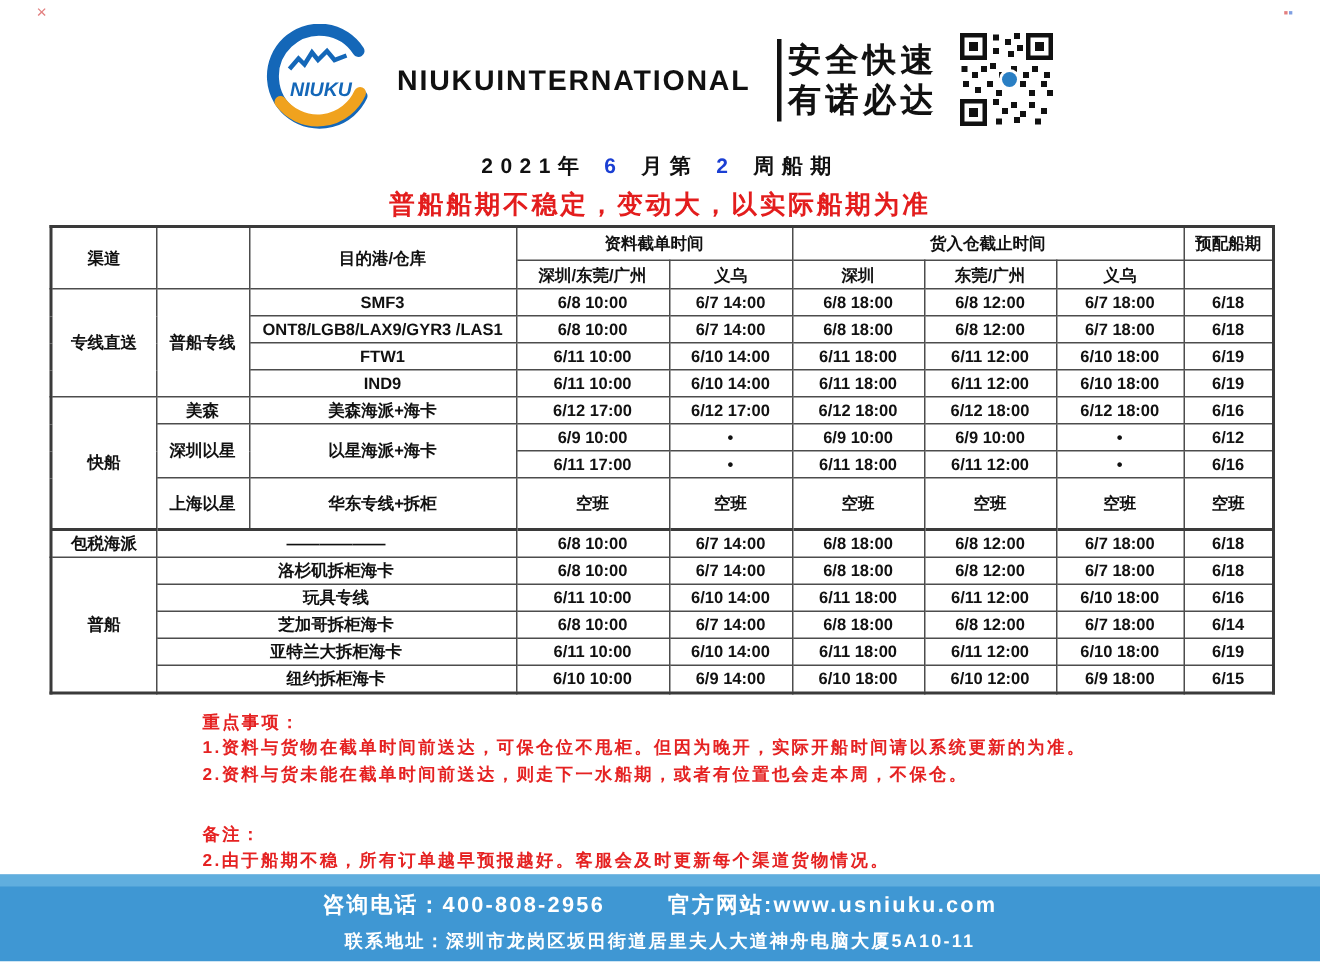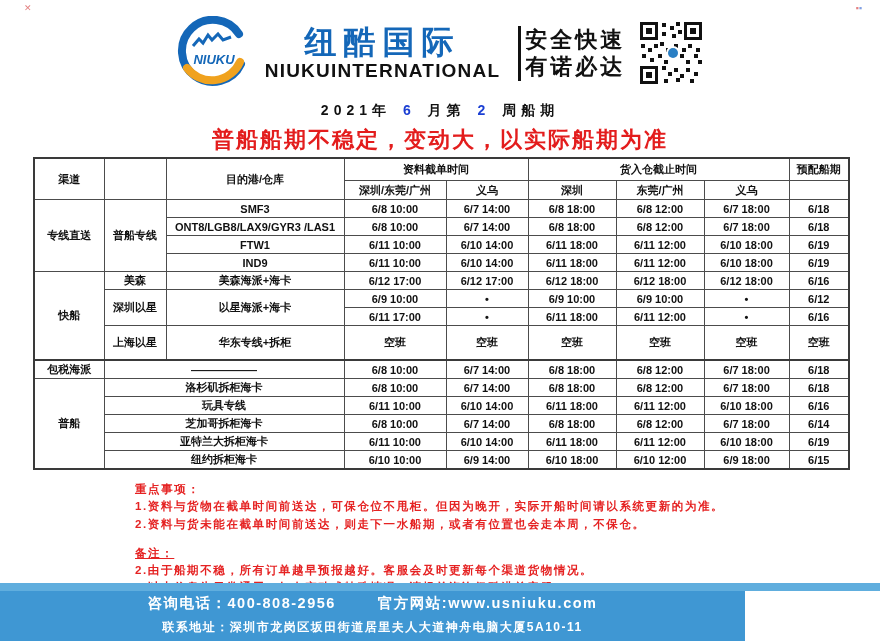--- a/index.html
+++ b/index.html
@@ -19,40 +19,40 @@
   .logo-wrap{width:74px;height:74px;flex:0 0 auto;}
   .brand-names{display:flex;flex-direction:column;align-items:center;line-height:1;}
   .brand-cn{font-size:32px;color:#1467b8;letter-spacing:7px;white-space:nowrap;}
   .brand-en{font-size:19px;color:#111;letter-spacing:1.2px;margin-top:3px;white-space:nowrap;}
   .slogan{border-left:3px solid #111;padding-left:4px;margin-left:4px;
           font-size:22px;color:#111;line-height:1.25;letter-spacing:3px;white-space:nowrap;}
   .qr{width:64px;height:64px;flex:0 0 auto;}
   
   .week-title{text-align:center;font-size:14px;letter-spacing:5px;color:#111;margin-top:10px;}
   .week-title .hl{color:#1b3fd3;padding:0 3px;}
-  .warning{text-align:center;font-size:22px;letter-spacing:2px;color:#e31d1d;margin-top:5px;}
+  .warning{text-align:center;font-size:17px;letter-spacing:2px;color:#e31d1d;margin-top:5px;}
   
   table.sched{border-collapse:collapse;table-layout:fixed;width:815px;margin:2px 0 0 33px;
               border:2px solid #3a3a3a;}
   table.sched td{border:1px solid #4c4c4c;text-align:center;vertical-align:middle;
                  font-size:11px;font-weight:bold;color:#111;padding:0 1px;
                  white-space:nowrap;overflow:hidden;}
   tr.hrow1 td{height:21px;}
   tr.hrow2 td{height:18px;}
   tr.drow td{height:17px;}
   tr.tall td{height:33px;}
   tr.sep td{border-top:2px solid #3a3a3a;}
   td.dest{font-size:10.5px;}
   td.dot{font-size:8px;}
   
   .notes{margin:11px 0 0 135px;color:#e52222;font-size:11.5px;letter-spacing:1.6px;line-height:1.5;}
-  .notes .block2{margin-top:12px;text-decoration:underline;}
+  .notes .block2{margin-top:23px;}
   .notes div{white-space:nowrap;}
   
-  .footer{position:absolute;left:0;bottom:0;width:745px;height:58px;background:#3f97d3;}
+  .footer{position:absolute;left:0;bottom:0;width:880px;height:58px;background:#3f97d3;}
   .footer::before{content:"";position:absolute;left:0;top:0;width:880px;height:8px;background:#60aede;}
   .footer-inner{padding-top:11px;text-align:center;color:#ffffff;}
   .f-line1{font-size:14.5px;letter-spacing:1.5px;}
   .f-line1 .gap{display:inline-block;width:42px;}
   .f-line2{font-size:12px;letter-spacing:1.5px;margin-top:6px;}
 </style>
 </head>
 <body>
 
 <div class="corner-mark tl">✕</div>
@@ -61,21 +61,20 @@
 <div class="brand">
   <div class="logo-wrap">
     <svg width="74" height="74" viewBox="0 0 74 74">
       <path d="M 62 18 A 31 31 0 1 0 64 48" fill="none" stroke="#1467b8" stroke-width="8" stroke-linecap="round"></path>
       <path d="M 10 52 A 31 31 0 0 0 63 46" fill="none" stroke="#f0a21e" stroke-width="8" stroke-linecap="round"></path>
       <path d="M 16 30 l6 -7 4 4 5 -8 4 5 6 -6 5 6 8 -3" fill="none" stroke="#1467b8" stroke-width="3"></path>
       <text x="37" y="48" text-anchor="middle" font-size="13" font-style="italic" font-weight="bold" fill="#1467b8" font-family="Liberation Sans, DejaVu Sans, sans-serif">NIUKU</text>
     </svg>
   </div>
   <div class="brand-names">
-    <div class="brand-cn">纽酷国际</div>
     <div class="brand-en">NIUKUINTERNATIONAL</div>
   </div>
   <div class="slogan">
     <div>安全快速</div>
     <div>有诺必达</div>
   </div>
   <div class="qr">
     <svg width="64" height="64" viewBox="0 0 64 64">
       <rect x="0" y="0" width="64" height="64" fill="#ffffff"></rect>
       <g fill="#111111">

